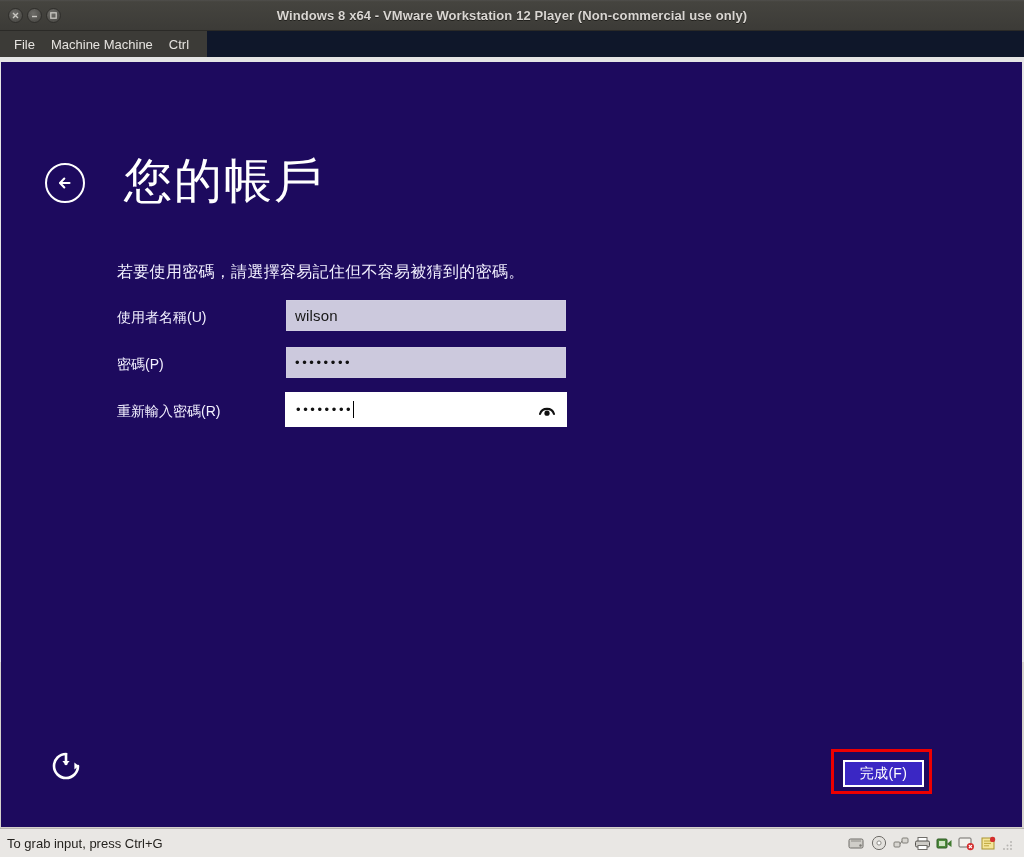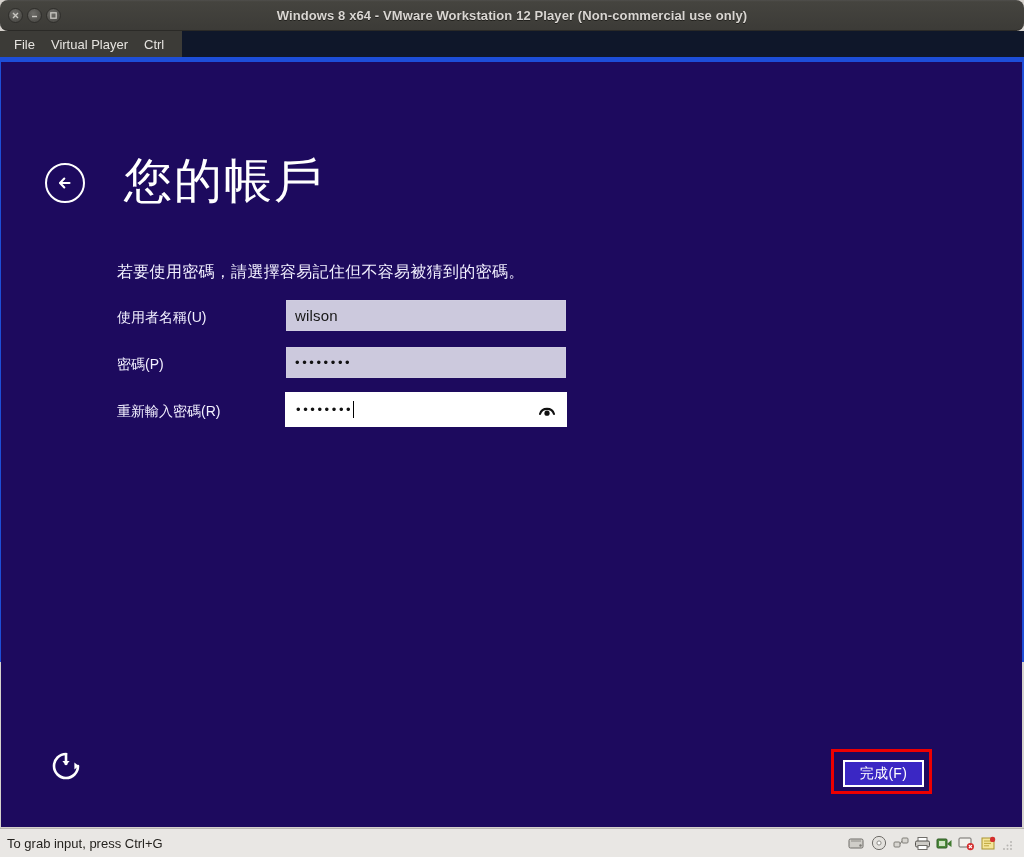--- a/index.html
+++ b/index.html
@@ -24,21 +24,20 @@
   
   .titlebar {
     position: absolute;
     left: 0; top: 0;
     width: 1024px; height: 31px;
     background: linear-gradient(180deg, #504f4c 0%, #45443f 6%, #3c3b37 100%);
     border-bottom: 1px solid #2b2a27;
     display: flex;
     align-items: center;
     box-sizing: border-box;
-    border-radius: 8px;
   }
   .winbuttons {
     display: flex;
     align-items: center;
     gap: 4px;
     margin-left: 8px;
   }
   .wb {
     width: 15px; height: 15px;
     border-radius: 50%;
@@ -81,21 +80,21 @@
     font-size: 13px;
     padding: 3px 8px;
     white-space: nowrap;
   }
 
   
   .vmouter {
     position: absolute;
     left: 0; top: 57px;
     width: 1024px; height: 605px;
-    background: #1d4ed8;
+    background: #e5e5e5;
     box-sizing: border-box;
   }
   .vmscreen {
     position: absolute;
     left: 1px; top: 5px;
     width: 1021px; height: 765px;
     background: #1d0a5e;
     overflow: hidden;
   }
 
@@ -288,21 +287,21 @@
           <rect x="1.8" y="1.8" width="5.4" height="5.4" stroke="#c9c7c2" stroke-width="1.3" fill="none"></rect>
         </svg>
       </div>
     </div>
     <div class="title-text">Windows 8 x64 - VMware Workstation 12 Player (Non-commercial use only)</div>
   </div>
 
   <div class="menubar">
     <div class="menu-dark">
       <div class="menu-item">File</div>
-      <div class="menu-item">Virtual Player</div>
+      <div class="menu-item">Machine Machine</div>
       <div class="menu-item">Ctrl</div>
     </div>
   </div>
 
   <div class="vmouter">
     <div class="vmscreen">
 
       <div class="header-row">
         <div class="back-btn">
           <svg width="22" height="22" viewBox="0 0 22 22">

